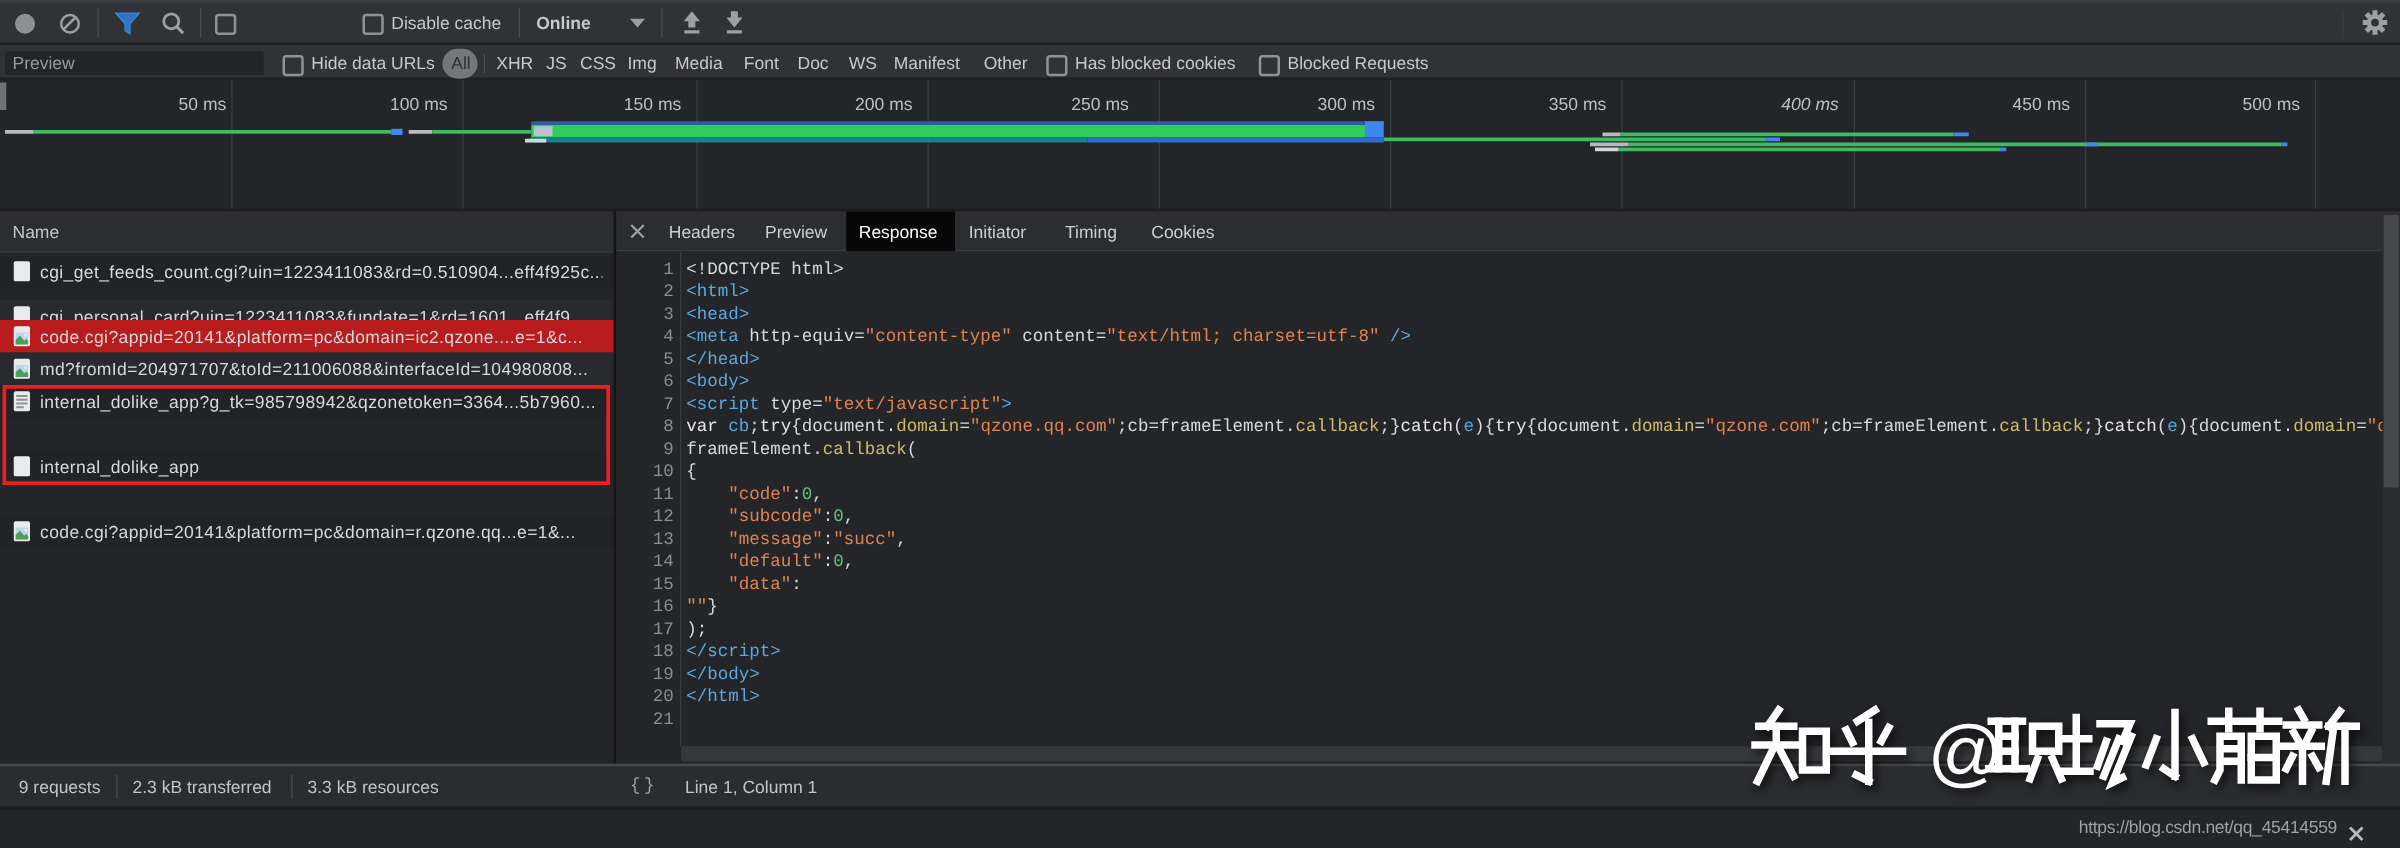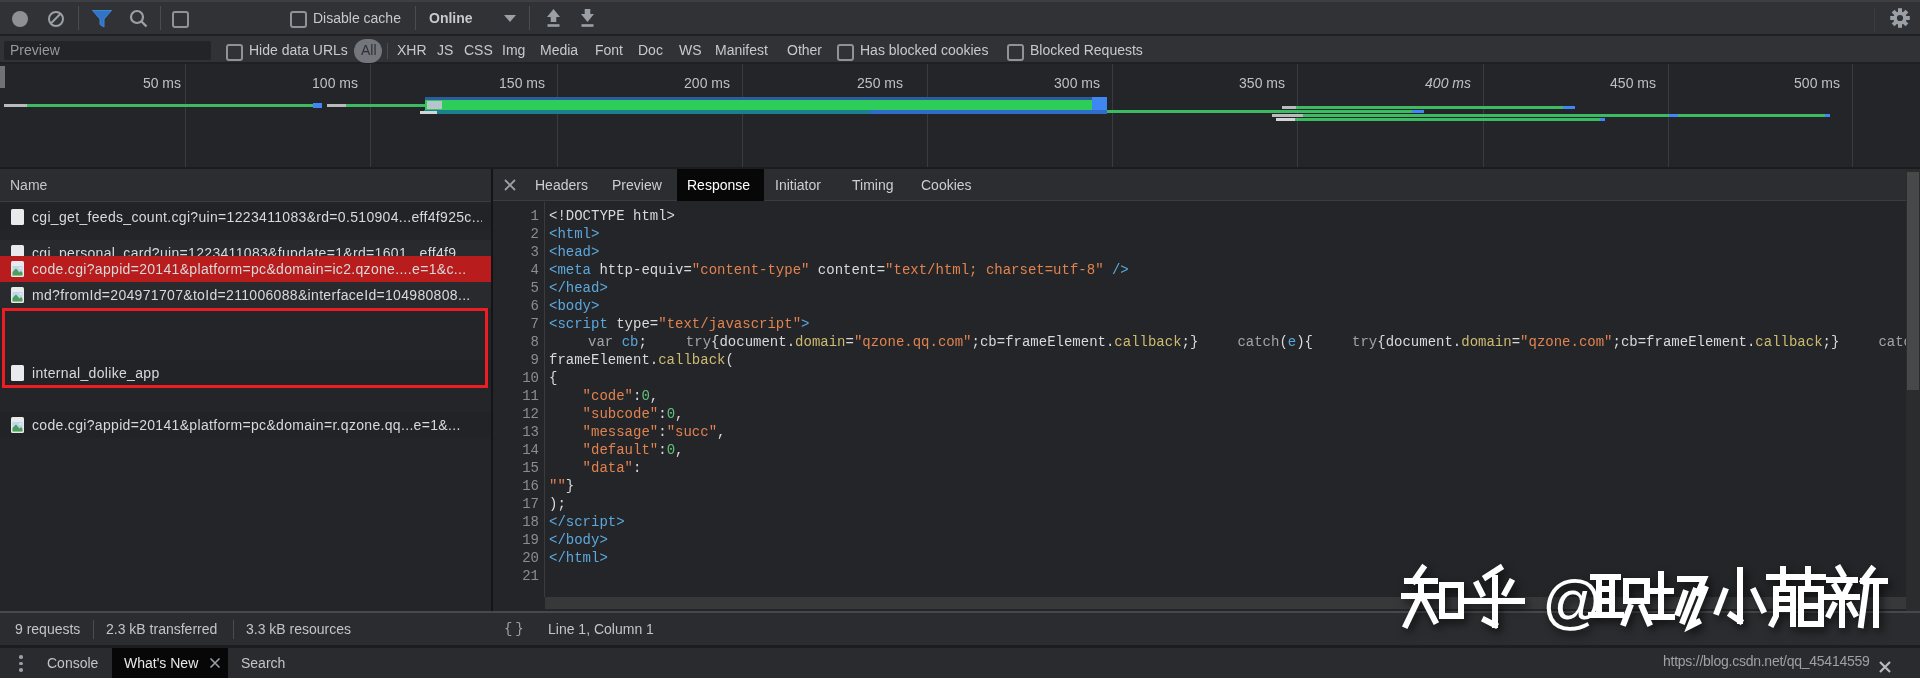--- a/index.html
+++ b/index.html
@@ -26,21 +26,21 @@
 .icon{position:absolute;left:10px;top:4px;}
 #divider{position:absolute;left:491px;top:169px;width:2px;height:443px;background:#141416;}
 #rightpanel{position:absolute;left:493px;top:169px;width:1427px;height:443px;background:#242528;overflow:hidden;}
 #tabbar{position:absolute;left:0;top:0;width:1427px;height:32px;background:#2c2d30;border-bottom:1px solid #3b3c3f;box-sizing:border-box;}
 .tab{position:absolute;top:0;height:32px;line-height:32px;color:#cdced0;}
 #code{position:absolute;left:0;top:38px;width:1427px;font-family:"Liberation Mono",monospace;font-size:14px;line-height:18px;color:#d8d9da;}
 #code div{white-space:pre;height:18px;}
 .gutterline{position:absolute;left:51px;top:33px;width:1px;height:395px;background:#3a3b3e;}
 .tag{color:#5ca8dd;}
 .str{color:#e08350;}
-.kw{color:#a3a3a3;margin-left:39px;}
+.kw{color:#e5e5e5;}
 .vd{color:#55a8dd;}
 .prop{color:#cdbb70;}
 .num{color:#63c17c;}
 
 #statusbar{position:absolute;left:0;top:611px;width:1920px;height:33px;background:#2b2c2f;border-top:2px solid #47484b;box-sizing:content-box;}
 .slabel{position:absolute;top:0;height:33px;line-height:33px;color:#c3c4c6;white-space:nowrap;}
 .ssep{position:absolute;top:7px;width:1px;height:19px;background:#4b4c4f;}
 
 #drawer{position:absolute;left:0;top:648px;width:1920px;height:30px;background:#2a2b2e;}
 .dlabel{position:absolute;top:0;height:30px;line-height:30px;color:#c3c4c6;white-space:nowrap;}
@@ -191,20 +191,26 @@
         <svg class="icon" width="15" height="18">
           <use href="#i-img"></use>
         </svg>
         <div class="rowtext">code.cgi?appid=20141&amp;platform=pc&amp;domain=ic2.qzone....e=1&amp;c...</div>
       </div>
   <div class="row" style="top:113px;background:#292a2d;">
         <svg class="icon" width="15" height="18">
           <use href="#i-img"></use>
         </svg>
         <div class="rowtext">md?fromId=204971707&amp;toId=211006088&amp;interfaceId=104980808...</div>
+      </div>
+  <div class="row" style="top:139px;background:#222326;">
+        <svg class="icon" width="15" height="18">
+          <use href="#i-script"></use>
+        </svg>
+        <div class="rowtext">internal_dolike_app?g_tk=985798942&amp;qzonetoken=3364...5b7960...</div>
       </div>
   <div class="row" style="top:191px;background:#222326;">
         <svg class="icon" width="15" height="18">
           <use href="#i-doc"></use>
         </svg>
         <div class="rowtext">internal_dolike_app</div>
       </div>
   <div class="row" style="top:243px;background:#222326;">
         <svg class="icon" width="15" height="18">
           <use href="#i-img"></use>
@@ -299,32 +305,20 @@
 <div id="statusbar">
   <div class="slabel" style="left:15px;">9 requests</div>
   <div class="ssep" style="left:93px;"></div>
   <div class="slabel" style="left:106px;">2.3 kB transferred</div>
   <div class="ssep" style="left:233px;"></div>
   <div class="slabel" style="left:246px;">3.3 kB resources</div>
   <div class="slabel" style="left:504px;color:#9aa0a6;font-family:'Liberation Mono',monospace;">{ }</div>
   <div class="slabel" style="left:548px;">Line 1, Column 1</div>
 </div>
 <div class="abs" style="left:0;top:645px;width:1920px;height:3px;background:#1d1d20;"></div>
-<div id="drawer">
-  <div class="abs" style="left:19px;top:7px;width:3.6px;height:3.6px;border-radius:50%;background:#9aa0a6;"></div>
-  <div class="abs" style="left:19px;top:13.5px;width:3.6px;height:3.6px;border-radius:50%;background:#9aa0a6;"></div>
-  <div class="abs" style="left:19px;top:20px;width:3.6px;height:3.6px;border-radius:50%;background:#9aa0a6;"></div>
-  <div class="dlabel" style="left:47px;">Console</div>
-  <div class="abs" style="left:112px;top:0;width:116px;height:30px;background:#070708;"></div>
-  <div class="dlabel" style="left:124px;color:#e6e7e8;">What's New</div>
-  <svg class="abs" style="left:208px;top:8px;" width="14" height="14" viewBox="0 0 14 14">
-        <path d="M2.5 2.5 L11.5 11.5 M11.5 2.5 L2.5 11.5" stroke="#9aa0a6" stroke-width="1.6"></path>
-      </svg>
-  <div class="dlabel" style="left:241px;">Search</div>
-</div>
 <svg id="wm" class="abs" style="left:1398px;top:560px;filter:drop-shadow(3px 4px 4px rgba(0,0,0,0.65));" width="500" height="80" viewBox="0 0 500 80">
 <g stroke="#ffffff" stroke-width="6" fill="none" stroke-linecap="square">
 
   <g transform="translate(6,8)">
     <path d="M19 0 L10 13"></path>
           <path d="M3 13 L31 13"></path>
           <path d="M0 28 L34 28"></path>
     <path d="M17 13 L17 27"></path>
           <path d="M15 30 L2 57"></path>
           <path d="M19 30 L31 53"></path>

